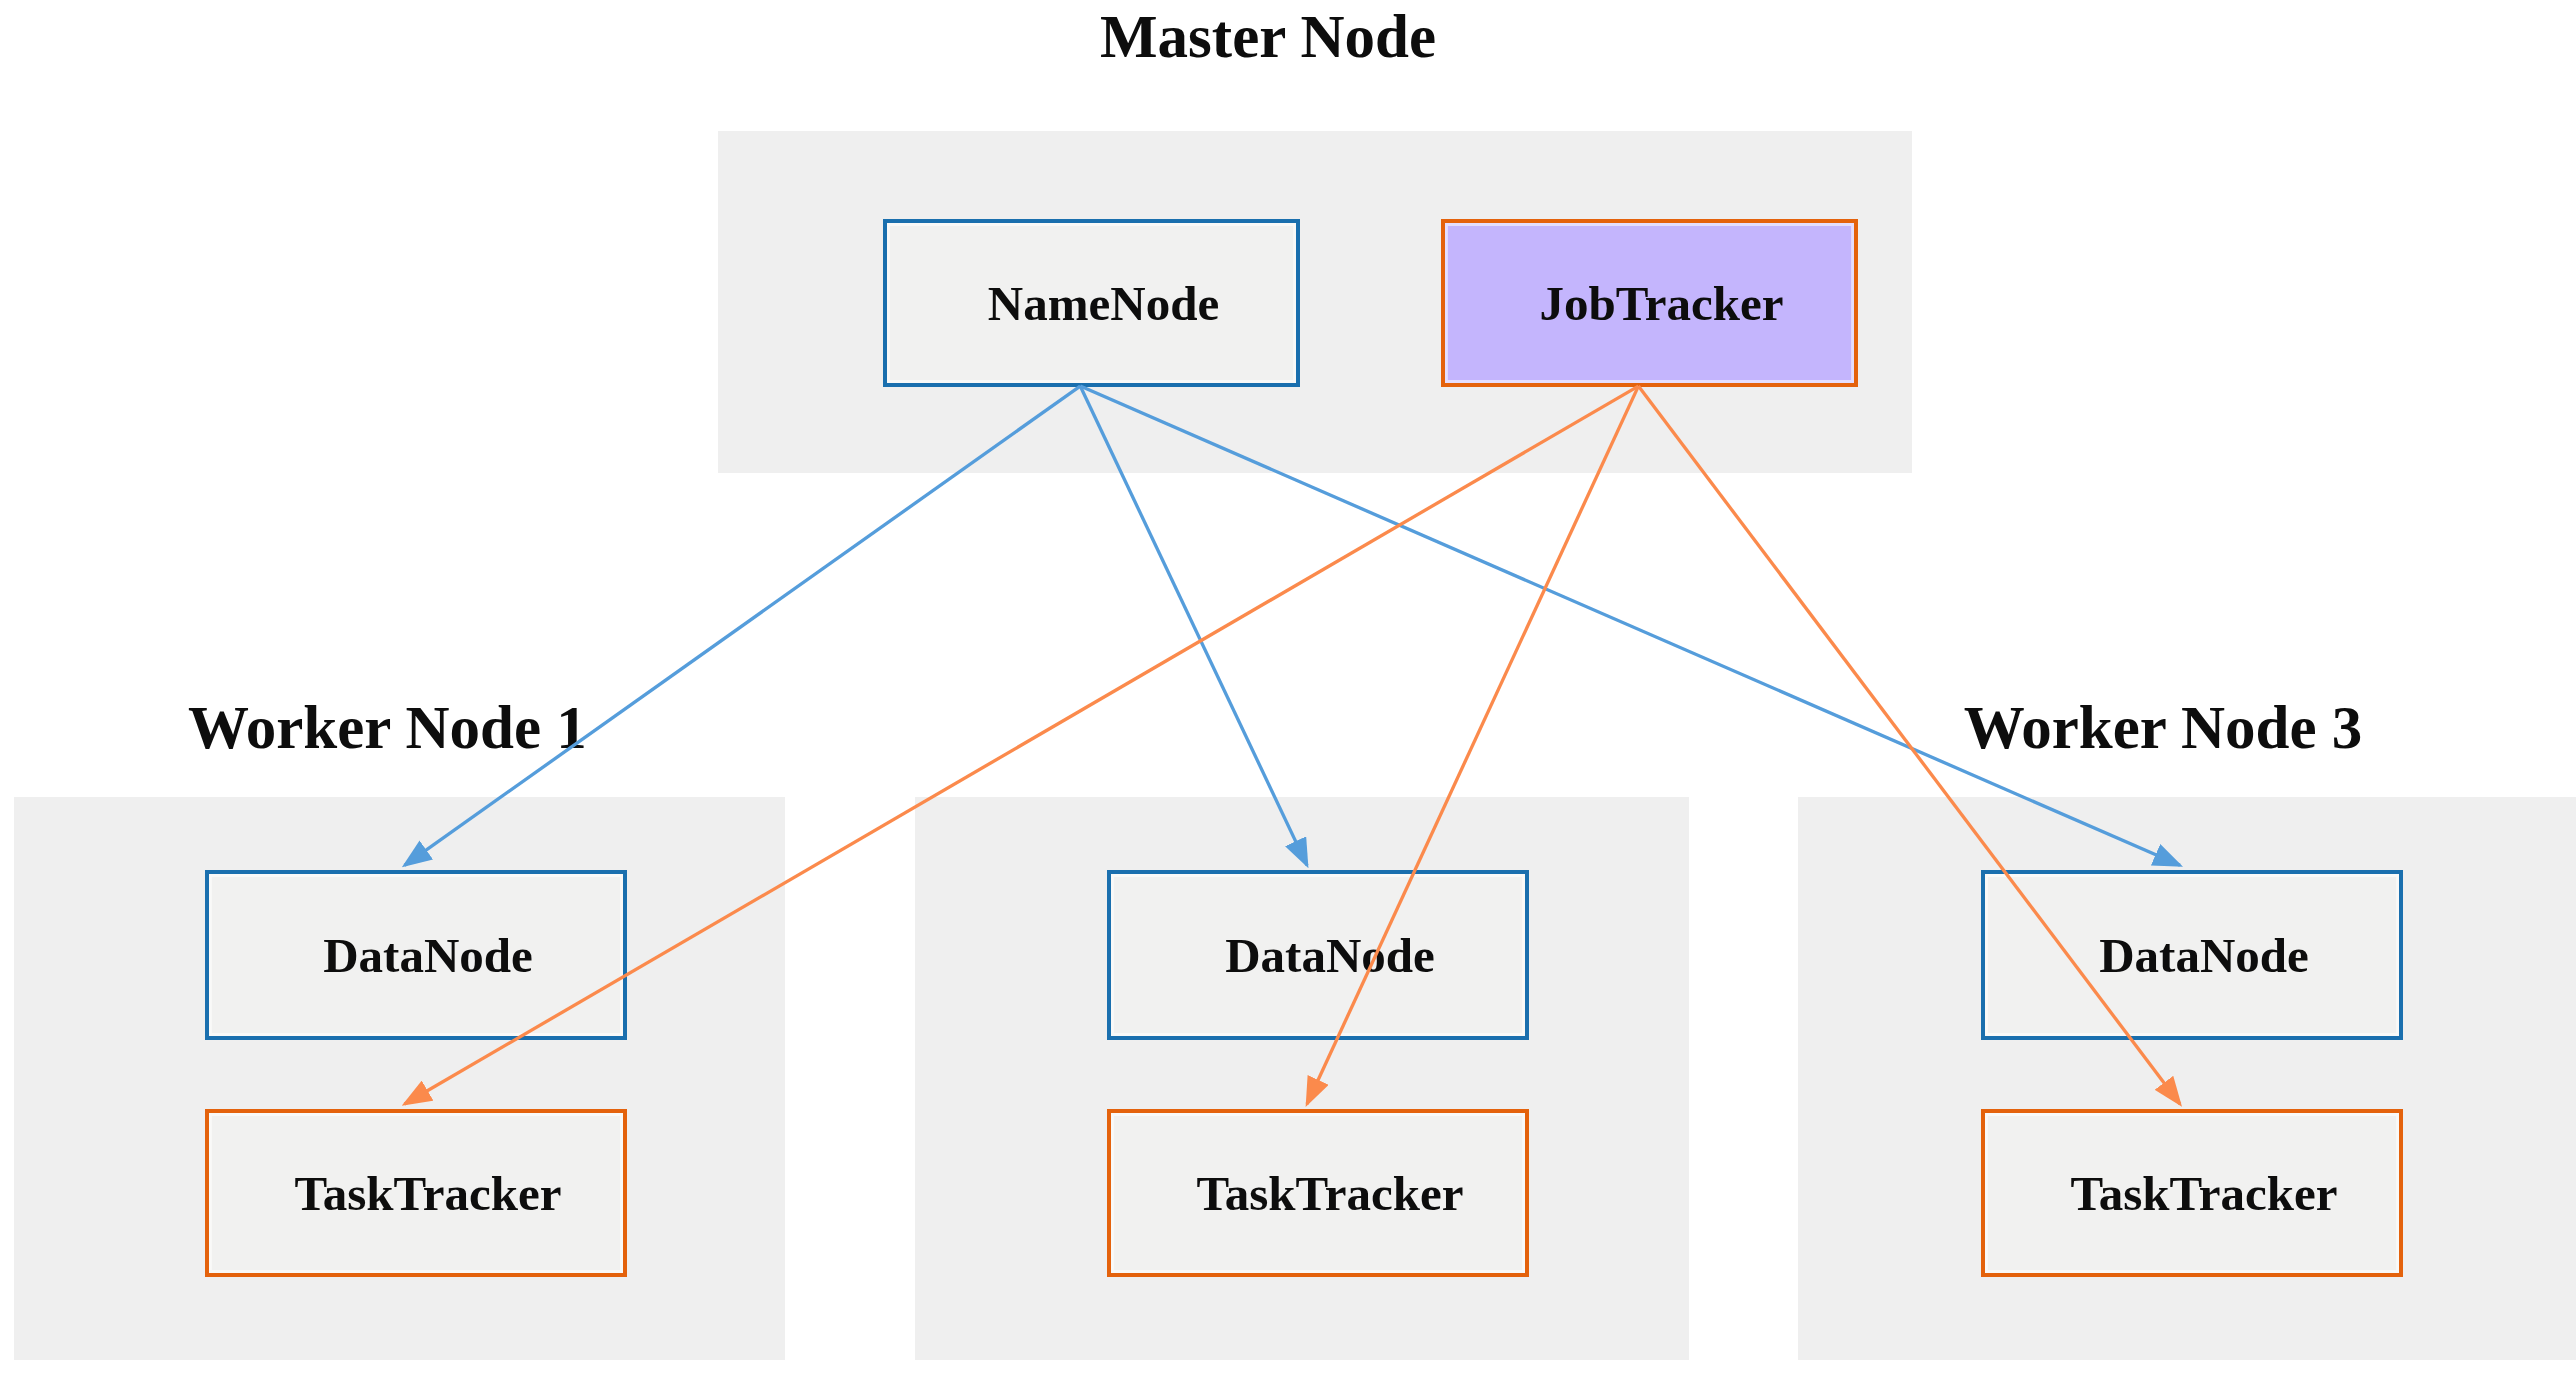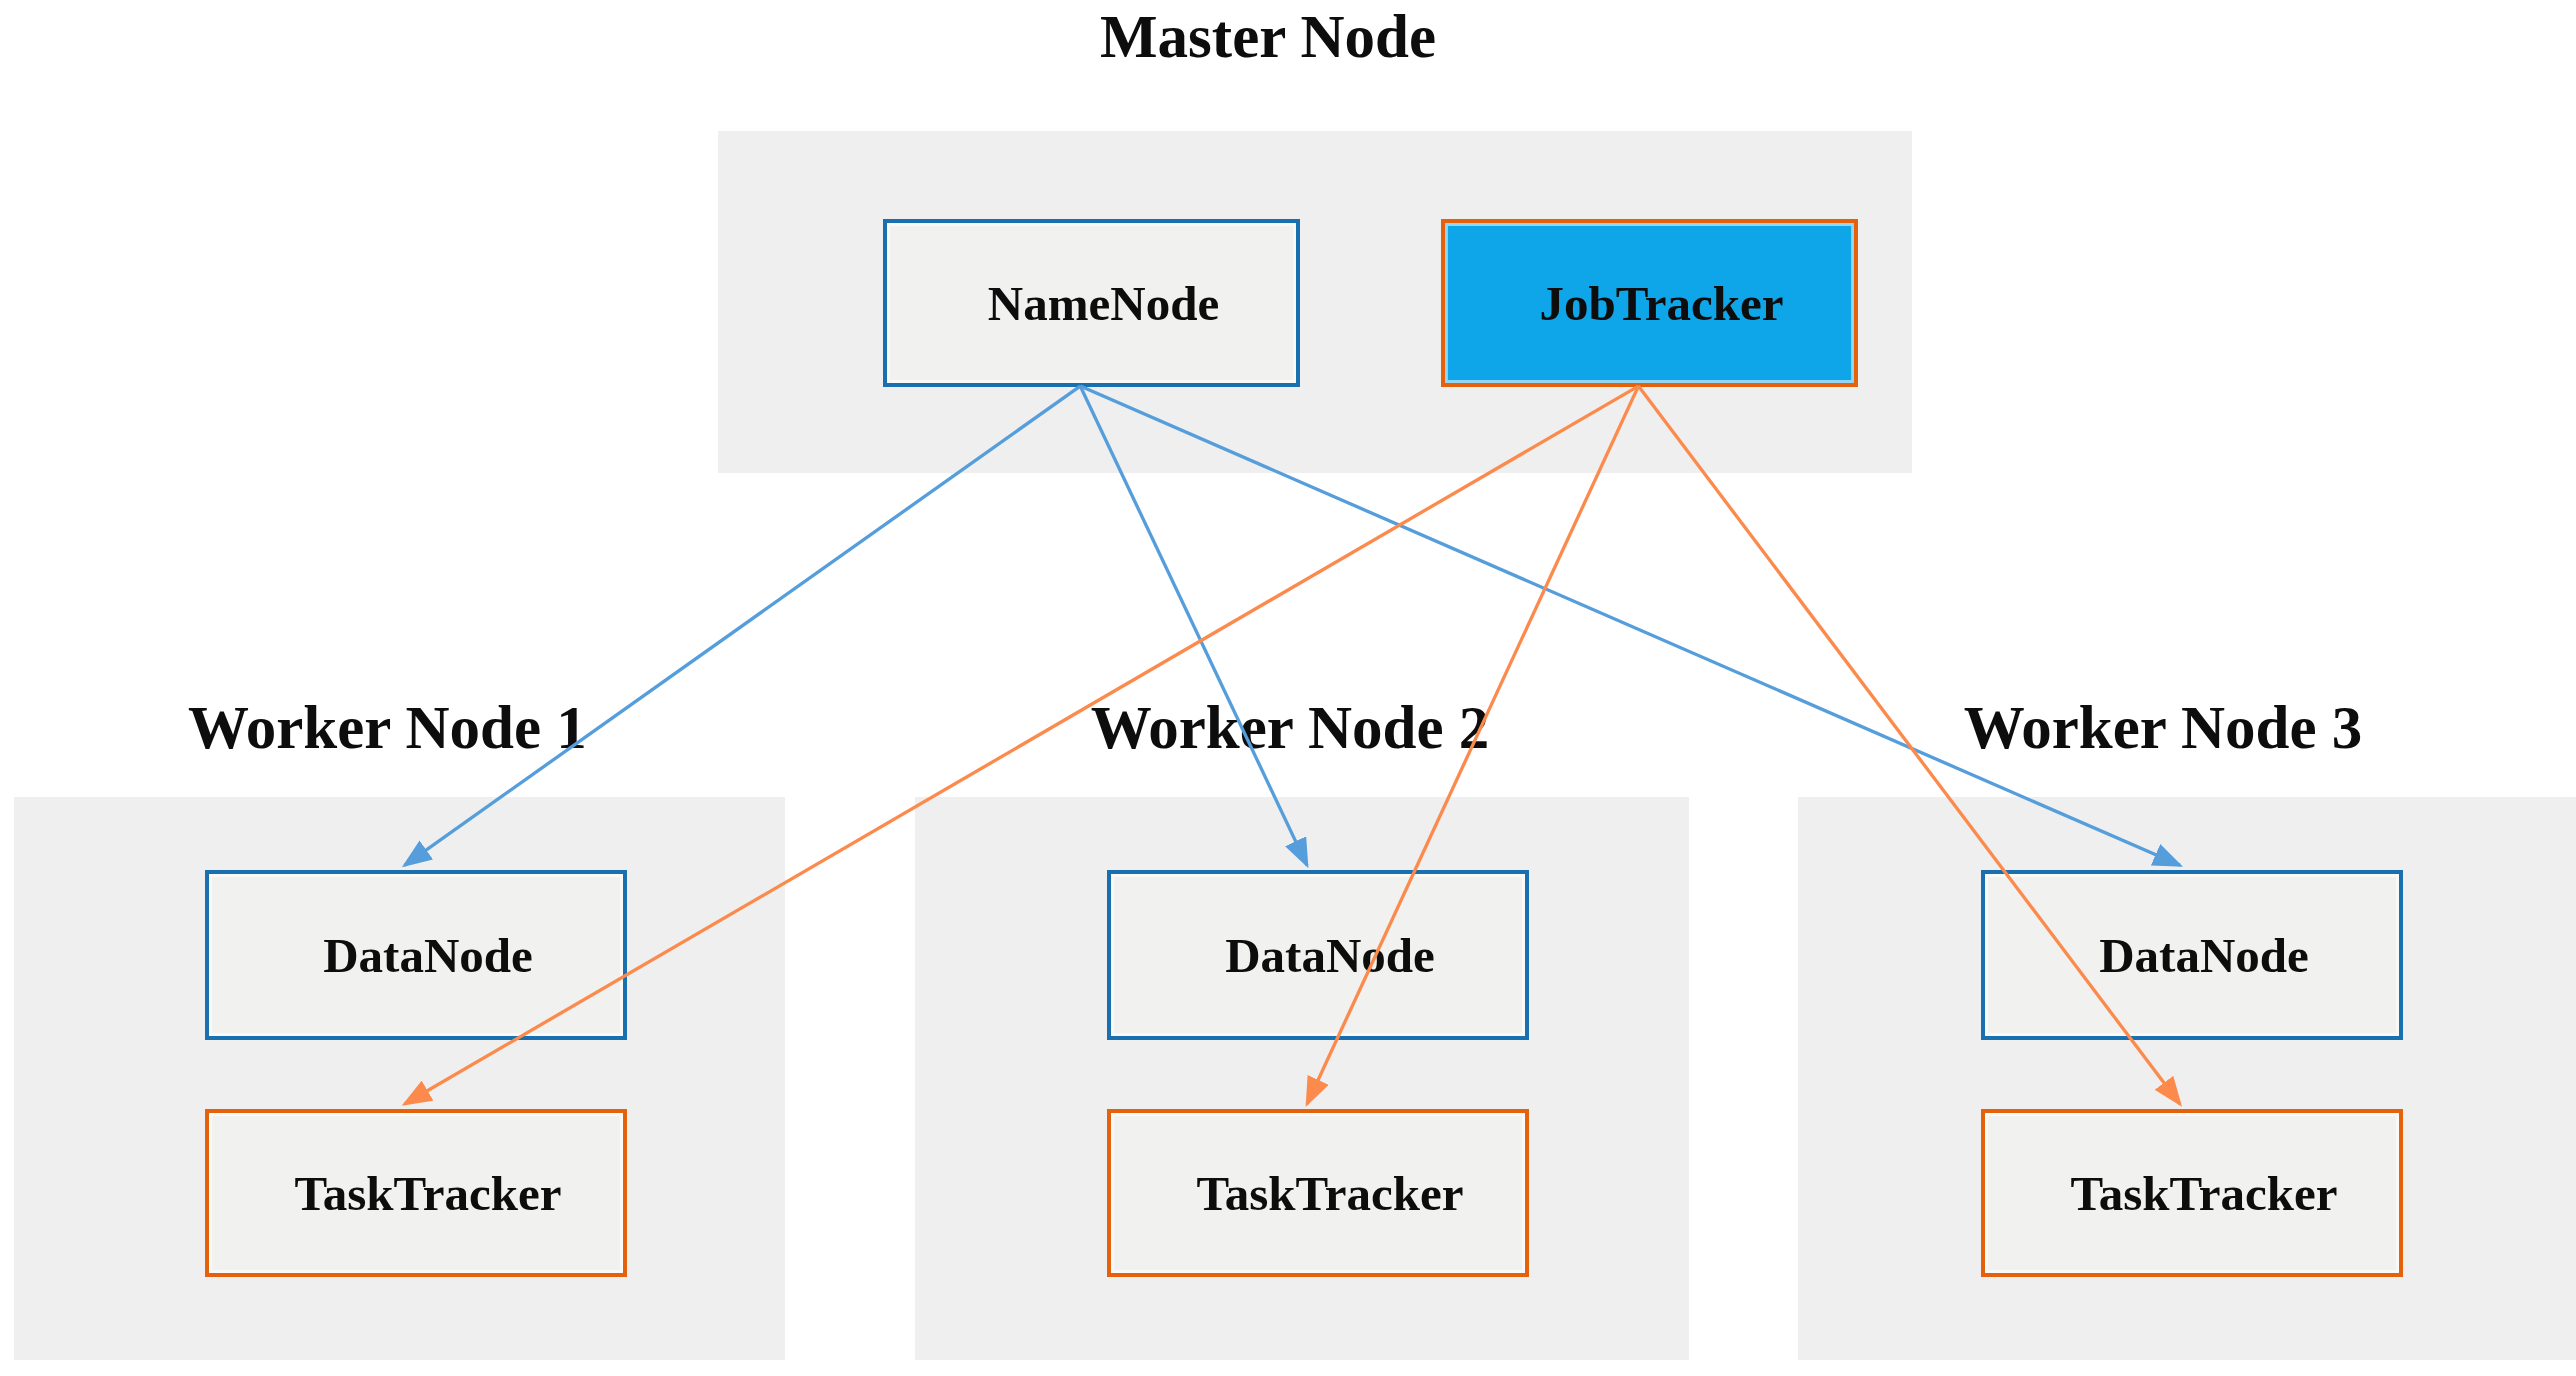--- a/index.html
+++ b/index.html
@@ -50,34 +50,33 @@
 <div id="canvas" style="color: rgb(13, 13, 13); background: rgb(255, 255, 255);">
 
   <div class="section-title" style="left:671px; top:1.9px; width:1194px;">Master Node</div>
 
   <div class="panel" style="left: 718px; top: 131px; width: 1194px; height: 342px; background: rgb(239, 239, 239);"></div>
 
   <div class="node-box" style="left: 883px; top: 219px; width: 385px; height: 160px; border-color: rgb(26, 111, 174); background: rgb(241, 241, 240);">
     <span class="node-label">NameNode</span>
   </div>
 
-  <div class="node-box" style="left: 1441px; top: 219px; width: 385px; height: 160px; border-color: rgb(228, 98, 12); background: #0ea5e9;">
+  <div class="node-box" style="left: 1441px; top: 219px; width: 385px; height: 160px; border-color: rgb(228, 98, 12); background: #c4b5fd;">
     <span class="node-label">JobTracker</span>
   </div>
 
   <div class="section-title" style="left:1.9px; top:693px; width:771px;">Worker Node 1</div>
   <div class="panel" style="left: 14.3px; top: 797px; width: 771px; height: 563px; background: rgb(239, 239, 239);"></div>
   <div class="node-box" style="left: 205px; top: 870px; width: 390px; height: 162px; border-color: rgb(26, 111, 174); background: rgb(241, 241, 240);">
     <span class="node-label">DataNode</span>
   </div>
   <div class="node-box" style="left: 205px; top: 1109px; width: 390px; height: 160px; border-color: rgb(228, 98, 12); background: rgb(241, 241, 240);">
     <span class="node-label">TaskTracker</span>
   </div>
 
-  <div class="section-title" style="left:903px; top:693px; width:774px;">Worker Node 2</div>
   <div class="panel" style="left: 915px; top: 797px; width: 774px; height: 563px; background: rgb(239, 239, 239);"></div>
   <div class="node-box" style="left: 1107px; top: 870px; width: 390px; height: 162px; border-color: rgb(26, 111, 174); background: rgb(241, 241, 240);">
     <span class="node-label">DataNode</span>
   </div>
   <div class="node-box" style="left: 1107px; top: 1109px; width: 390px; height: 160px; border-color: rgb(228, 98, 12); background: rgb(241, 241, 240);">
     <span class="node-label">TaskTracker</span>
   </div>
 
   <div class="section-title" style="left:1774px; top:693px; width:778px;">Worker Node 3</div>
   <div class="panel" style="left: 1798px; top: 797px; width: 778px; height: 563px; background: rgb(239, 239, 239);"></div>

